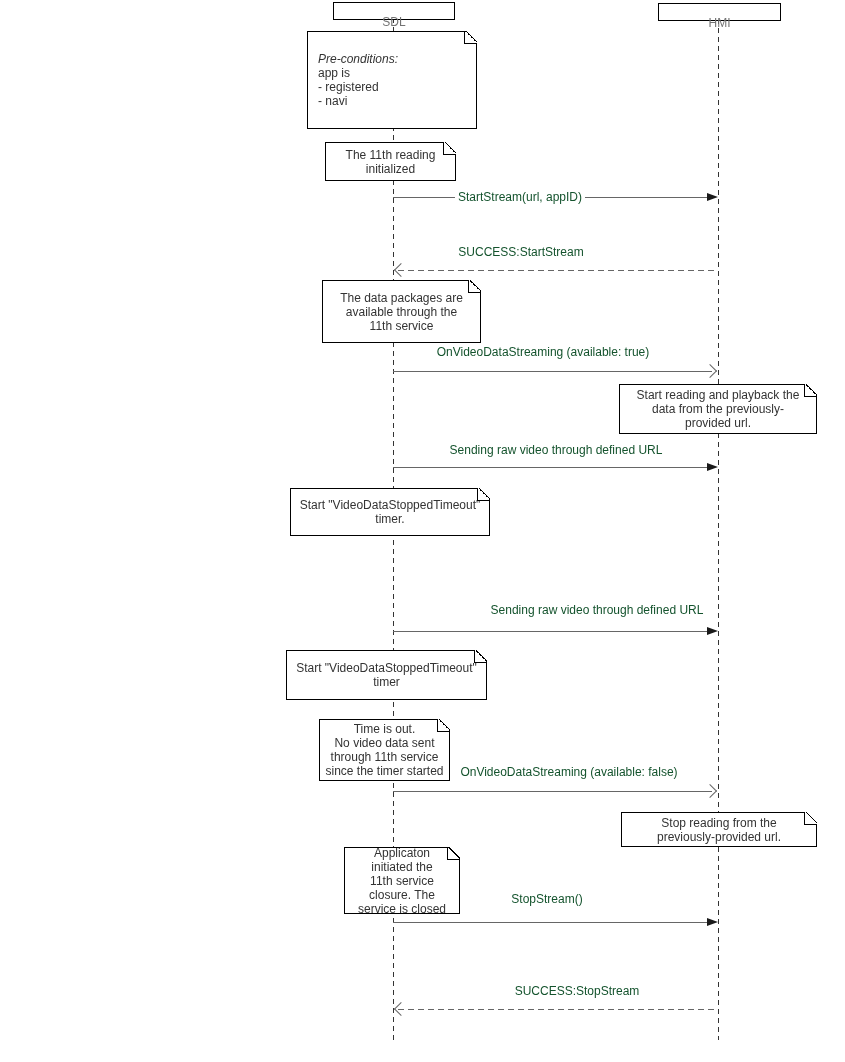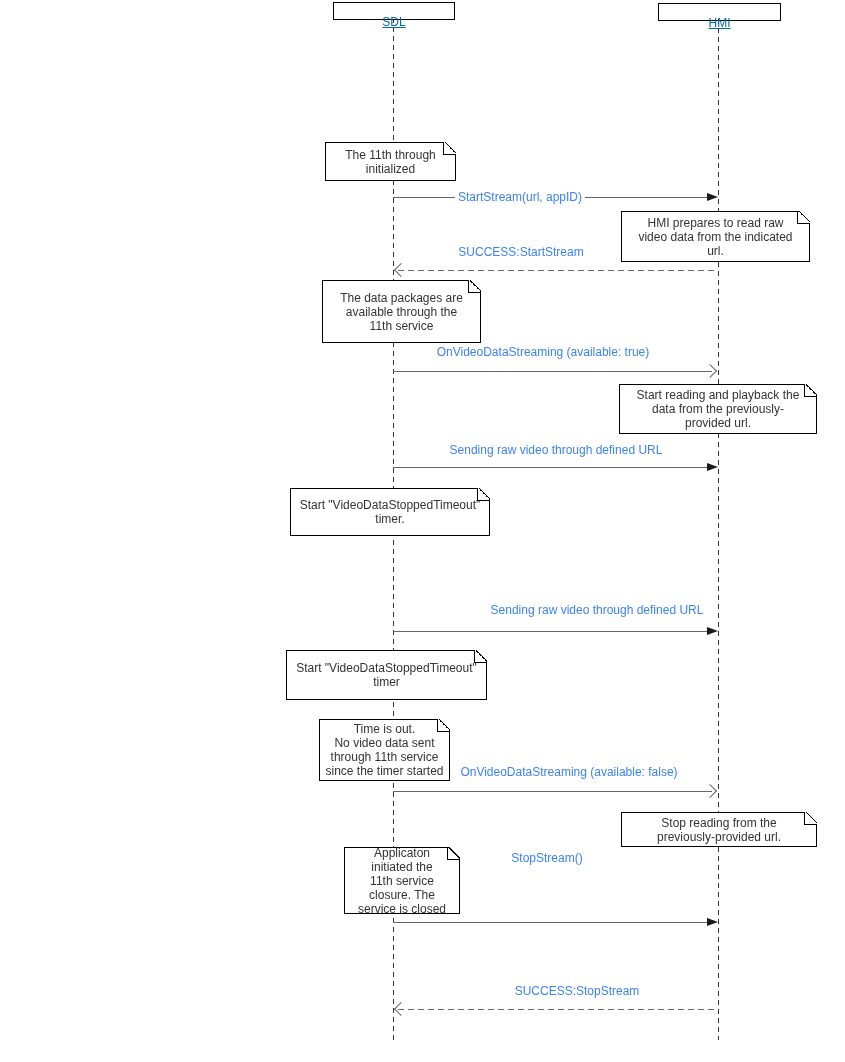--- a/index.html
+++ b/index.html
@@ -6,21 +6,21 @@
   body{width:845px;height:1062px;font-family:"Liberation Sans","DejaVu Sans",sans-serif;color:#333;}
   .canvas{position:relative;width:845px;height:1062px;background:#fff;overflow:hidden;font-size:12px;line-height:14px;}
 
   
   .lifeline{position:absolute;width:1px;z-index:1;
     background:repeating-linear-gradient(180deg,#333 0 5px,transparent 5px 9px);}
 
   
   .actor{position:absolute;height:16px;border:1px solid #000;background:#fff;z-index:2;
     display:flex;align-items:center;justify-content:center;}
-  .actor span{text-decoration:underline;color:#0369a1;margin-top:21px;}
+  .actor span{color:#737373;margin-top:21px;}
 
   
   .note{position:absolute;border:1px solid #000;background:#fff;z-index:2;box-sizing:border-box;
     display:flex;align-items:center;justify-content:center;}
   .note::after{content:"";position:absolute;top:-1px;right:-1px;width:13px;height:13px;box-sizing:border-box;
     border-left:1px solid #000;border-bottom:1px solid #000;
     background:linear-gradient(to bottom left,#fff 0,#fff calc(50% - 1px),#000 calc(50% - 1px),#000 calc(50% + 0px),#fff calc(50% + 0px),#fff 100%);}
   .note-text{white-space:pre-line;text-align:center;width:100%;padding:1px 3px;}
   .note.left-align .note-text{text-align:left;padding:0 6px 0 10px;}
 
@@ -30,49 +30,50 @@
 
   
   .head-filled{position:absolute;width:0;height:0;z-index:3;
     border-left:11px solid #1a1a1a;border-top:4px solid transparent;border-bottom:4px solid transparent;}
   .head-open-right{position:absolute;width:9px;height:9px;z-index:3;
     border-top:1px solid #666;border-right:1px solid #666;transform:rotate(45deg);}
   .head-open-left{position:absolute;width:9px;height:9px;z-index:3;
     border-top:1px solid #666;border-left:1px solid #666;transform:rotate(-45deg);}
 
   
-  .mlabel{position:absolute;transform:translateX(-50%);white-space:nowrap;color:#3b82f6;z-index:4;padding:0 3px;}
+  .mlabel{position:absolute;transform:translateX(-50%);white-space:nowrap;color:#14532d;z-index:4;padding:0 3px;}
   .mlabel.inline{background:#fff;}
 </style>
 </head>
 <body>
 
 <div class="canvas">
 
   <div class="lifeline" style="left:393px;top:18px;height:1022px"></div>
   <div class="lifeline" style="left:718px;top:19px;height:1021px"></div>
 
   <div class="actor" style="left:333px;top:2px;width:120px">
     <span>SDL</span>
   </div>
   <div class="actor" style="left:658px;top:3px;width:121px">
     <span>HMI</span>
   </div>
 
+  <div class="note left-align" style="left:307px;top:31px;width:170px;height:98px">
+    <div class="note-text"><em>Pre-conditions:</em><span>
+app is
+- registered
+- navi</span></div>
+  </div>
 
   <div class="note" style="left:325px;top:142px;width:131px;height:39px">
-    <div class="note-text">The 11th through
+    <div class="note-text">The 11th reading
 initialized</div>
   </div>
 
-  <div class="note" style="left:621px;top:211px;width:189px;height:51px">
-    <div class="note-text">HMI prepares to read raw
-video data from the indicated
-url.</div>
-  </div>
 
   <div class="note" style="left:322px;top:280px;width:159px;height:63px">
     <div class="note-text">The data packages are
 available through the
 11th service</div>
   </div>
 
   <div class="note" style="left:619px;top:384px;width:198px;height:50px">
     <div class="note-text">Start reading and playback the
 data from the previously-
@@ -141,21 +142,21 @@
     <div class="head-filled" style="left:707px;top:627px"></div>
   </div>
 
   <div>
     <div class="mlabel" style="left:569px;top:765px">OnVideoDataStreaming (available: false)</div>
     <div class="mline" style="left:393px;top:791px;width:319px"></div>
     <div class="head-open-right" style="left:705px;top:786px"></div>
   </div>
 
   <div>
-    <div class="mlabel" style="left:547px;top:851px">StopStream()</div>
+    <div class="mlabel" style="left:547px;top:892px">StopStream()</div>
     <div class="mline" style="left:393px;top:922px;width:314px"></div>
     <div class="head-filled" style="left:707px;top:918px"></div>
   </div>
 
   <div>
     <div class="mlabel" style="left:577px;top:984px">SUCCESS:StopStream</div>
     <div class="mline dashed" style="left:398px;top:1009px;width:320px"></div>
     <div class="head-open-left" style="left:396px;top:1004px"></div>
   </div>
 

